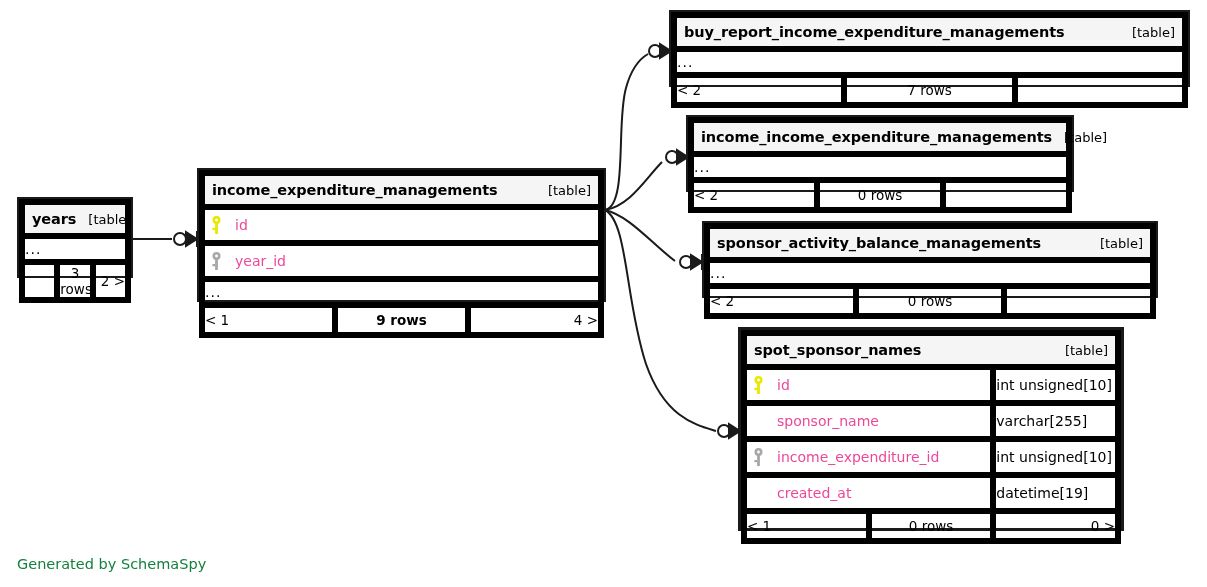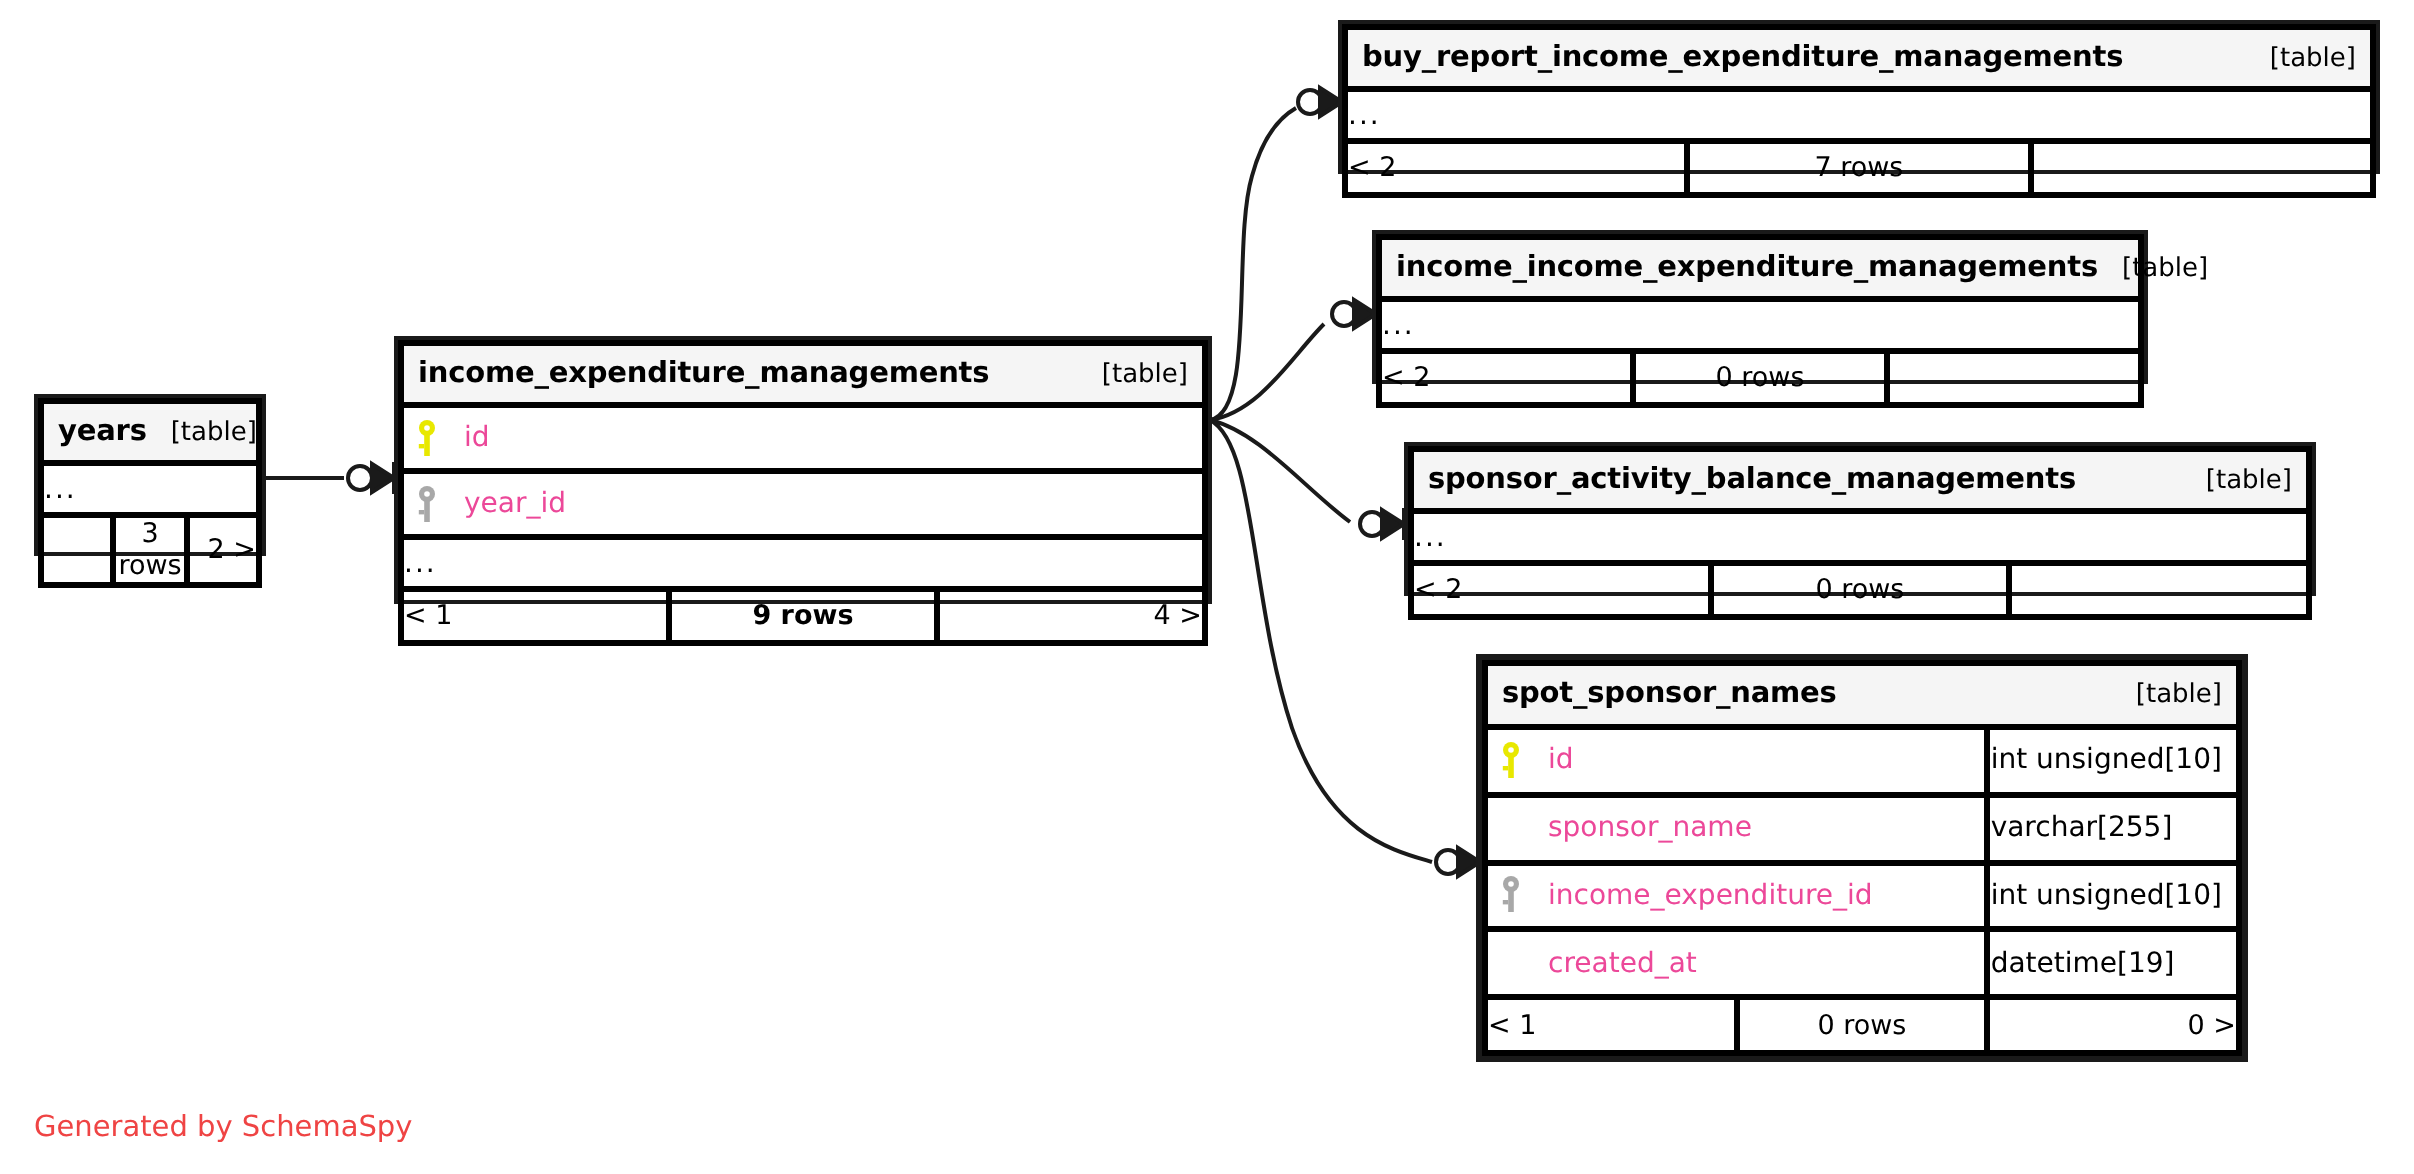--- a/index.html
+++ b/index.html
@@ -40,21 +40,21 @@
   .table-node.detail {
     border-width: 3px;
   }
   .tbl {
     border-collapse: collapse;
     width: 100%;
     height: 100%;
     table-layout: fixed;
   }
   .tbl td, .tbl th {
-    border: 3px solid #000000;
+    border: 6px solid #000000;
     padding: 0;
     font-weight: normal;
     vertical-align: middle;
   }
   
   .hdr {
     background: #f5f5f5;
     height: 28px;
     border-bottom: 2px solid #1a1a1a !important;
   }
@@ -130,21 +130,21 @@
   .ftr-mid   { text-align: center; }
   .ftr-right { text-align: right;  padding-right: 5px; }
   
   .key-icon { display: block; }
   
   #credit {
     position: absolute;
     left: 17px;
     top: 556px;
     font-size: 14.5px;
-    color: #ef4444;
+    color: #15803d;
     white-space: nowrap;
   }
 </style>
 </head>
 <body>
 
 <div id="diagram">
 
   <svg id="edges" viewBox="0 0 1207 587" width="1207" height="587">
     <g fill="none" stroke="#1a1a1a" stroke-width="2">

